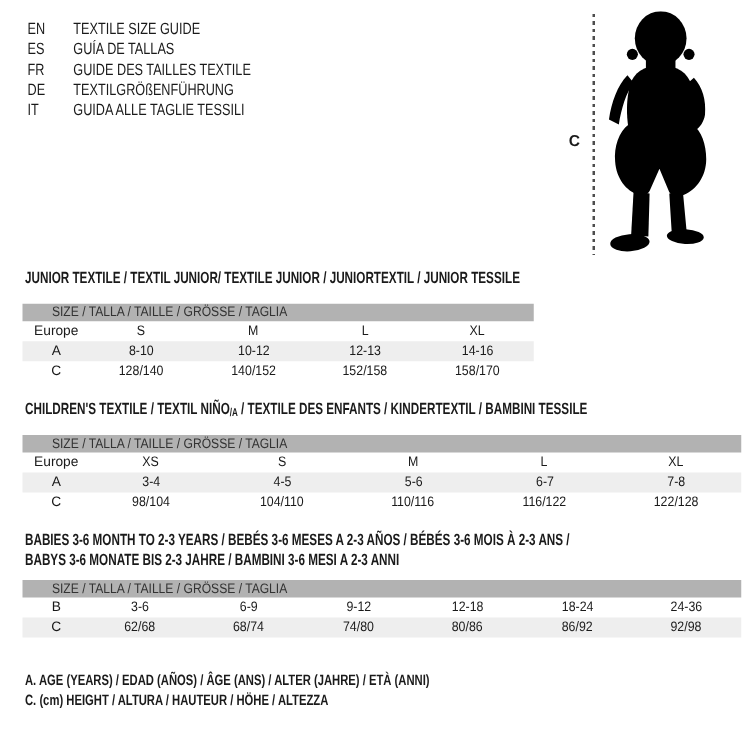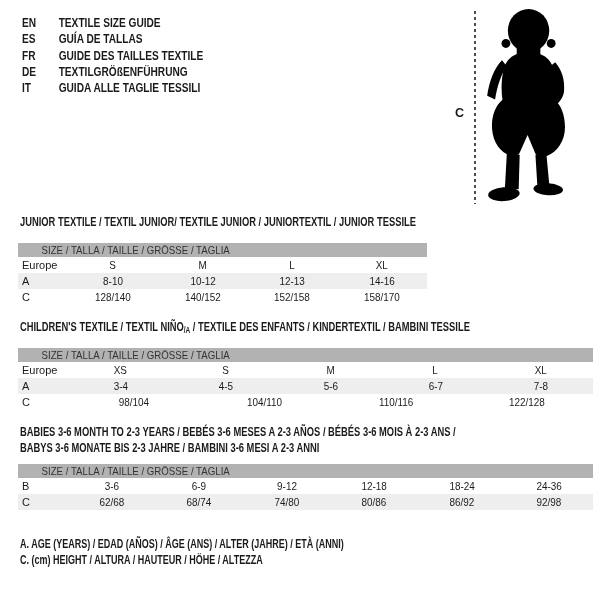--- a/index.html
+++ b/index.html
@@ -7,34 +7,34 @@
         font-family:"Liberation Sans",sans-serif;color:#1a1a1a;}
   .abs{position:absolute;}
 
   
   .cond{display:inline-block;transform:scaleX(0.72);transform-origin:0 50%;white-space:nowrap;}
   .cond78{display:inline-block;transform:scaleX(0.78);transform-origin:0 50%;white-space:nowrap;}
   .cond88{display:inline-block;transform:scaleX(0.88);transform-origin:0 50%;white-space:nowrap;}
 
   
   .lang-block{left:22px;top:15px;}
-  .lang-line{height:16.3px;line-height:16.3px;font-size:13px;font-weight:700;}
+  .lang-line{height:16.3px;line-height:16.3px;font-size:13px;font-weight:400;}
   .lang-code{display:inline-block;width:47px;}
 
   
   .ttl{left:20px;height:14px;line-height:14px;font-size:13px;font-weight:700;}
   .ttl .sub{font-size:9px;position:relative;top:2px;}
 
   
   .sztable{left:18px;}
   .bar{height:14px;line-height:14px;background:#b2b2b2;color:#333333;font-size:11px;padding-left:20px;}
   .bar .bartxt{padding-left:4px;}
   .trow{display:flex;height:16px;line-height:16px;font-size:11px;color:#1a1a1a;}
   .trow.alt{background:#eeeeee;}
-  .lab{width:50px;padding-left:4px;box-sizing:border-box;text-align:left;}
+  .lab{width:50px;padding-left:4px;box-sizing:border-box;text-align:center;}
   .cell{flex:1;text-align:center;}
   .ct{display:inline-block;font-style:normal;transform:scaleX(0.9);white-space:nowrap;}
 
   
   .notes{left:20px;}
   .note-line{height:16px;line-height:16px;font-size:12px;font-weight:700;text-decoration:underline;}
 
   
   .dash-line{left:474px;top:11px;width:2px;height:193px;
     background:repeating-linear-gradient(to bottom,#4d4d4d 0 3px,rgba(0,0,0,0) 3px 6px);}
@@ -122,20 +122,21 @@
       <span class="cell"><i class="ct">4-5</i></span>
       <span class="cell"><i class="ct">5-6</i></span>
       <span class="cell"><i class="ct">6-7</i></span>
       <span class="cell"><i class="ct">7-8</i></span>
     </div>
     <div class="trow">
       <span class="lab">C</span>
       <span class="cell"><i class="ct">98/104</i></span>
       <span class="cell"><i class="ct">104/110</i></span>
       <span class="cell"><i class="ct">110/116</i></span>
+      <span class="cell"><i class="ct">116/122</i></span>
       <span class="cell"><i class="ct">122/128</i></span>
     </div>
   </div>
 
   <div class="abs ttl" style="top:424px">
     <div style="height:16px;line-height:16px"><span class="cond">BABIES 3-6 MONTH TO 2-3 YEARS / BEBÉS 3-6 MESES A 2-3 AÑOS / BÉBÉS 3-6 MOIS À 2-3 ANS /</span></div>
     <div style="height:16px;line-height:16px"><span class="cond">BABYS 3-6 MONATE BIS 2-3 JAHRE / BAMBINI 3-6 MESI A 2-3 ANNI</span></div>
   </div>
 
   <div class="abs sztable" style="top:464px;width:575px">

